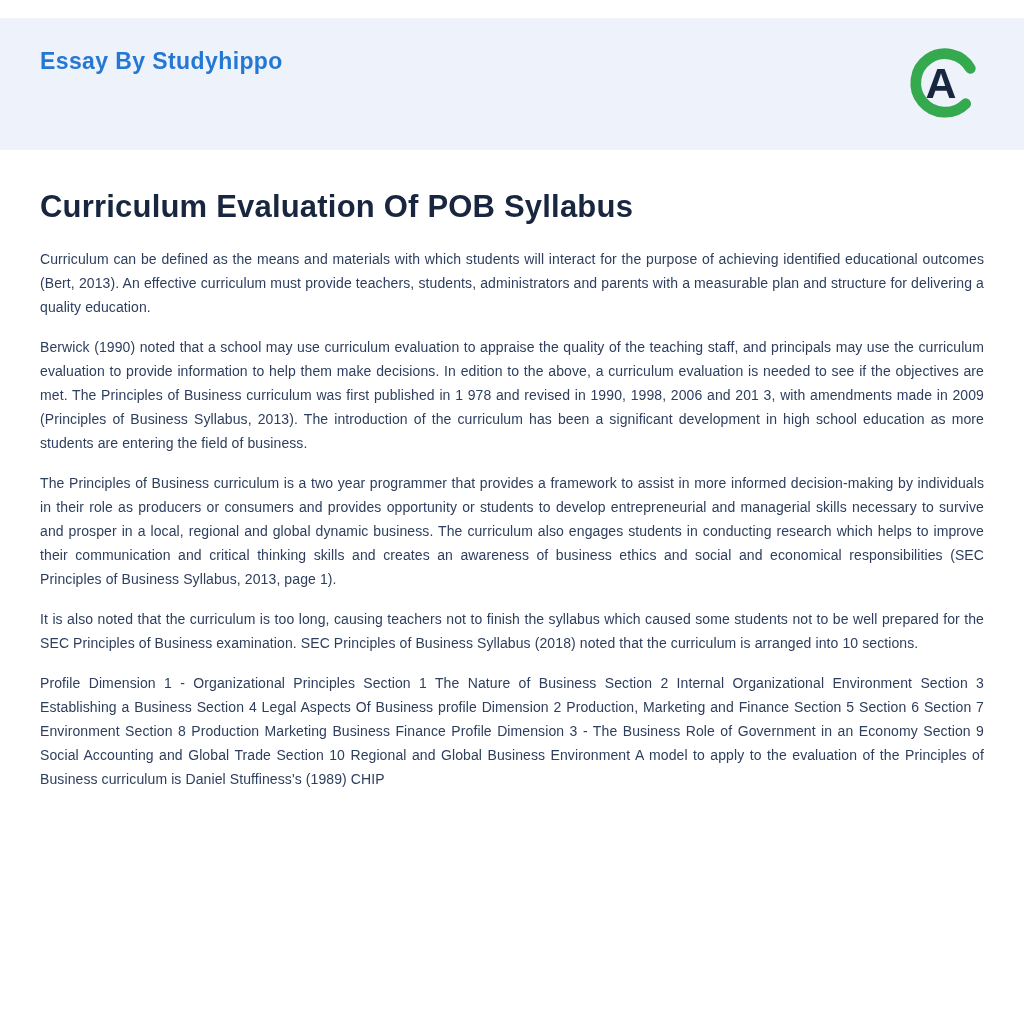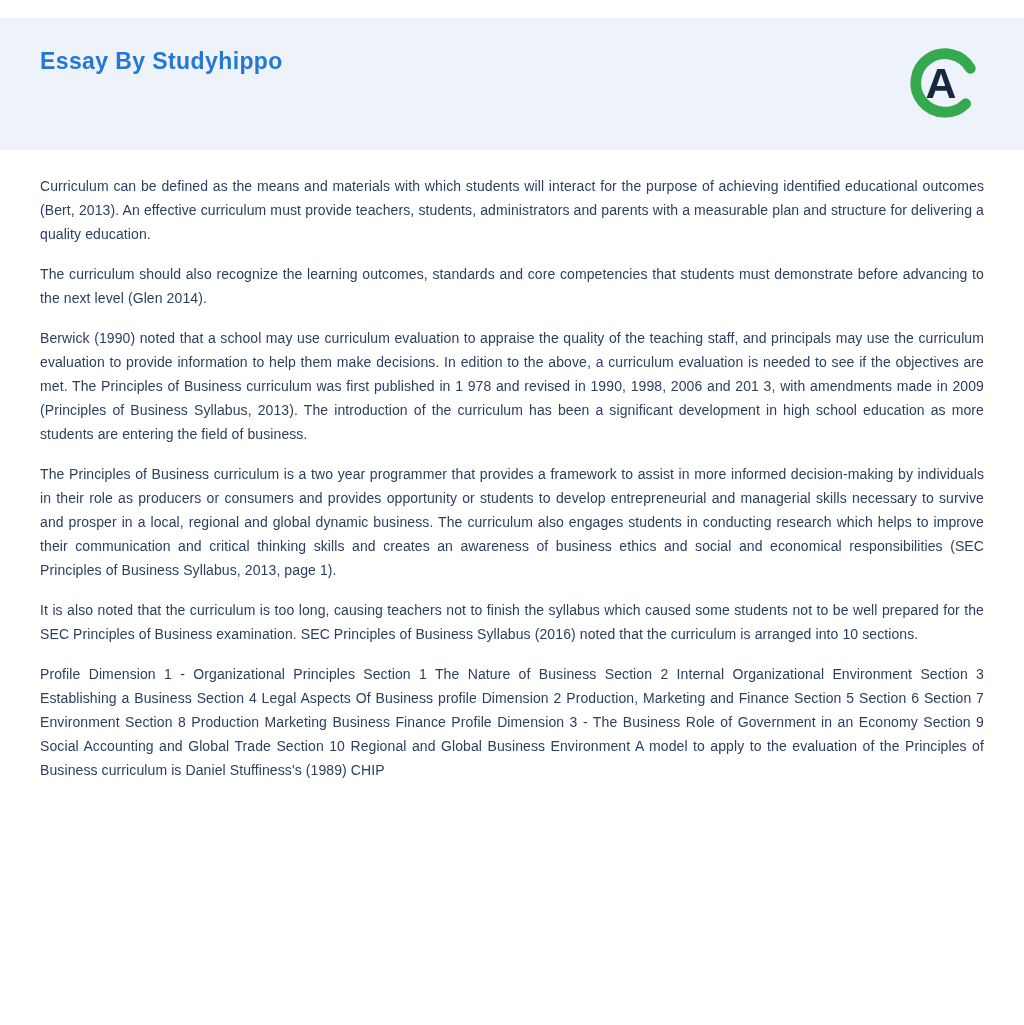--- a/index.html
+++ b/index.html
@@ -86,23 +86,23 @@
     </div>
     <div class="logo">
       <svg width="78" height="78" viewBox="0 0 80 80" aria-hidden="true">
         <path d="M 66 25 A 30 30 0 1 0 61.2 61.2" fill="none" stroke="#35a94e" stroke-width="11" stroke-linecap="round"></path>
         <text x="36" y="55" text-anchor="middle" font-size="44" font-weight="bold" font-family="Liberation Sans, DejaVu Sans, sans-serif" fill="#18273f">A</text>
       </svg>
     </div>
   </header>
 
   <main class="content">
+    <h1 class="title">Curriculum Evaluation Of POB Syllabus</h1>
     <div class="paragraphs">
         <p class="para">Curriculum can be defined as the means and materials with which students will interact for the purpose of achieving identified educational outcomes (Bert, 2013). An effective curriculum must provide teachers, students, administrators and parents with a measurable plan and structure for delivering a quality education.</p>
-        <p class="para">The curriculum should also recognize the learning outcomes, standards and core competencies that students must demonstrate before advancing to the next level (Glen 2014).</p>
         <p class="para">Berwick (1990) noted that a school may use curriculum evaluation to appraise the quality of the teaching staff, and principals may use the curriculum evaluation to provide information to help them make decisions. In edition to the above, a curriculum evaluation is needed to see if the objectives are met. The Principles of Business curriculum was first published in 1 978 and revised in 1990, 1998, 2006 and 201 3, with amendments made in 2009 (Principles of Business Syllabus, 2013). The introduction of the curriculum has been a significant development in high school education as more students are entering the field of business.</p>
         <p class="para">The Principles of Business curriculum is a two year programmer that provides a framework to assist in more informed decision-making by individuals in their role as producers or consumers and provides opportunity or students to develop entrepreneurial and managerial skills necessary to survive and prosper in a local, regional and global dynamic business. The curriculum also engages students in conducting research which helps to improve their communication and critical thinking skills and creates an awareness of business ethics and social and economical responsibilities (SEC Principles of Business Syllabus, 2013, page 1).</p>
-        <p class="para">It is also noted that the curriculum is too long, causing teachers not to finish the syllabus which caused some students not to be well prepared for the SEC Principles of Business examination. SEC Principles of Business Syllabus (2016) noted that the curriculum is arranged into 10 sections.</p>
+        <p class="para">It is also noted that the curriculum is too long, causing teachers not to finish the syllabus which caused some students not to be well prepared for the SEC Principles of Business examination. SEC Principles of Business Syllabus (2018) noted that the curriculum is arranged into 10 sections.</p>
         <p class="para">Profile Dimension 1 - Organizational Principles Section 1 The Nature of Business Section 2 Internal Organizational Environment Section 3 Establishing a Business Section 4 Legal Aspects Of Business profile Dimension 2 Production, Marketing and Finance Section 5 Section 6 Section 7 Environment Section 8 Production Marketing Business Finance Profile Dimension 3 - The Business Role of Government in an Economy Section 9 Social Accounting and Global Trade Section 10 Regional and Global Business Environment A model to apply to the evaluation of the Principles of Business curriculum is Daniel Stuffiness's (1989) CHIP</p>
       </div>
   </main>
 
 </div>
 
 </body></html>

